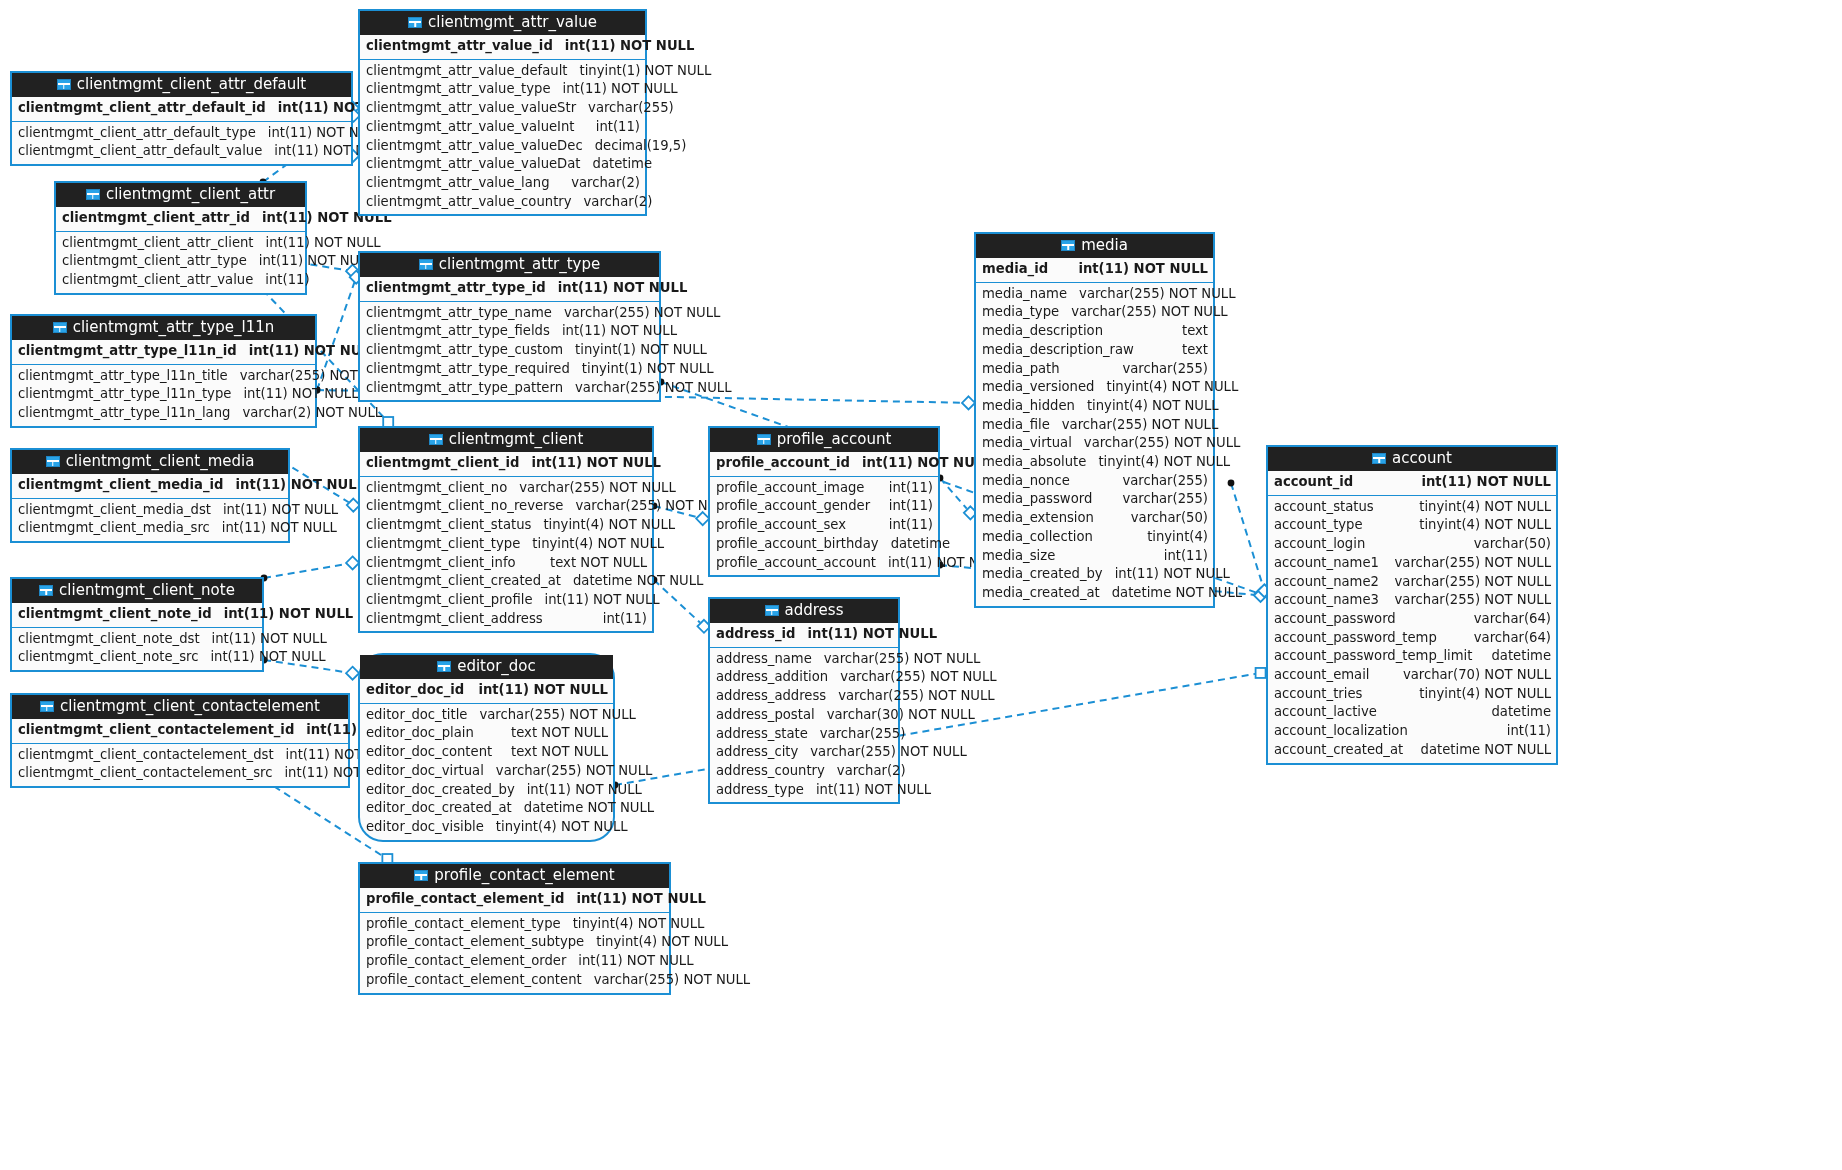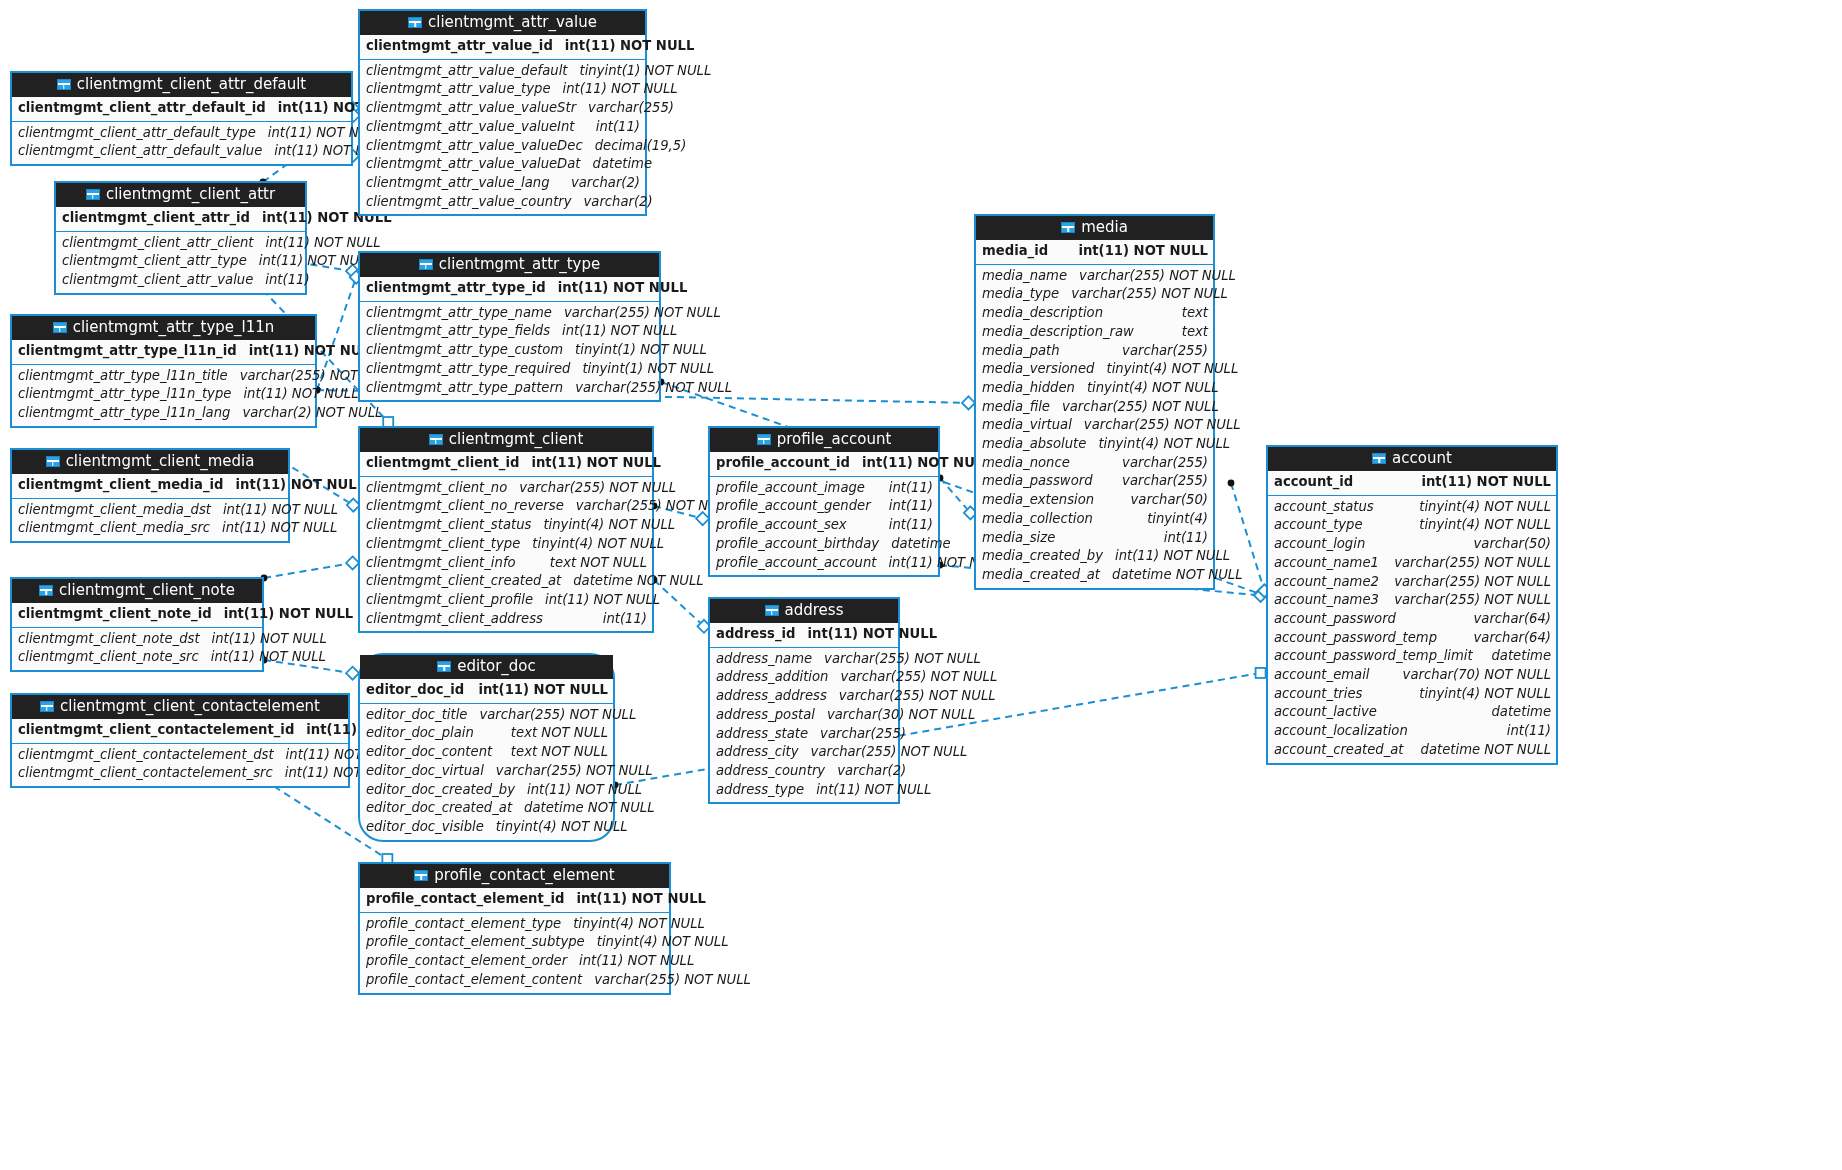--- a/index.html
+++ b/index.html
@@ -58,21 +58,21 @@
   }
   .tbl-icon::after {
     content: "";
     position: absolute; top: 3px; bottom: 0; left: 50%;
     width: 1.5px; background: #ffffff;
     transform: translateX(-50%);
   }
   .pk-row {
     border-bottom: 1.5px solid #1b8fd4;
   }
-  .attr-list { padding: 2px 0 3px 0; font-style: italic; }
+  .attr-list { padding: 2px 0 3px 0; }
   .attr {
     display: flex;
     justify-content: space-between;
     align-items: baseline;
     font-size: 13.2px;
     line-height: 18.7px;
     padding: 0 5px 0 6px;
     white-space: nowrap;
     color: #1a1a1a;
   }
@@ -592,21 +592,21 @@
         <div class="attr">
           <span class="aname">address_country</span>
           <span class="atype">varchar(2)</span>
         </div>
         <div class="attr">
           <span class="aname">address_type</span>
           <span class="atype">int(11) NOT NULL</span>
         </div>
       </div>
     </div>
-    <div class="entity" style="left: 974px; top: 214px; width: 241px;">
+    <div class="entity" style="left: 974px; top: 232px; width: 241px;">
       <div class="entity-header">
         <span class="tbl-icon"></span>
         <span>media</span>
       </div>
       <div class="pk-row">
         <div class="attr">
           <span class="aname">media_id</span>
           <span class="atype">int(11) NOT NULL</span>
         </div>
       </div>

